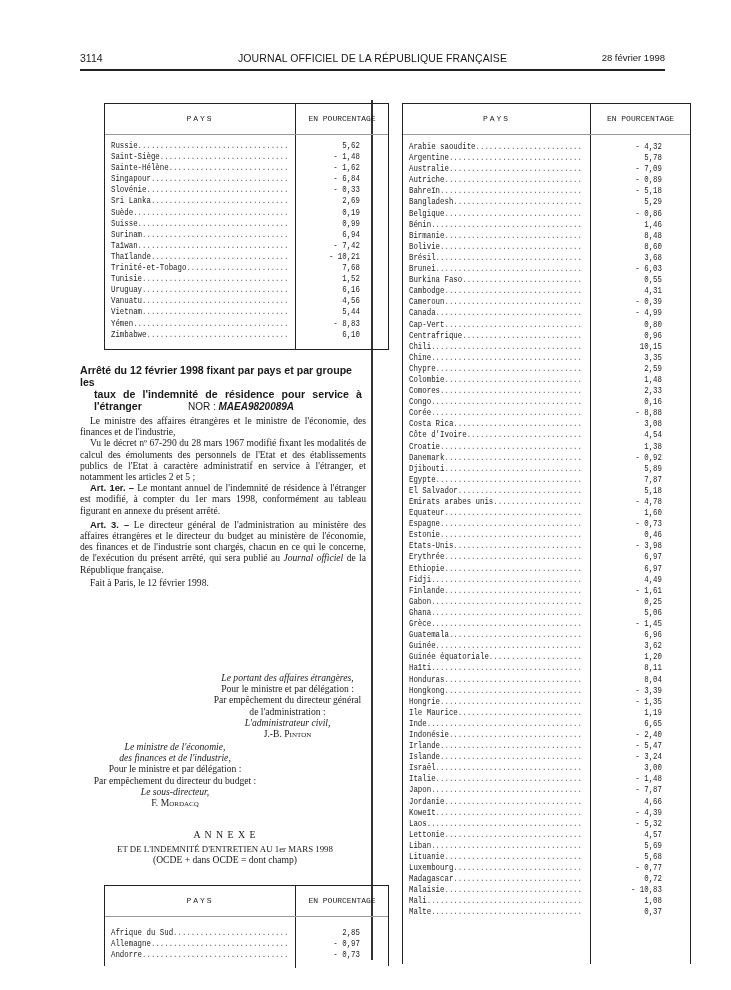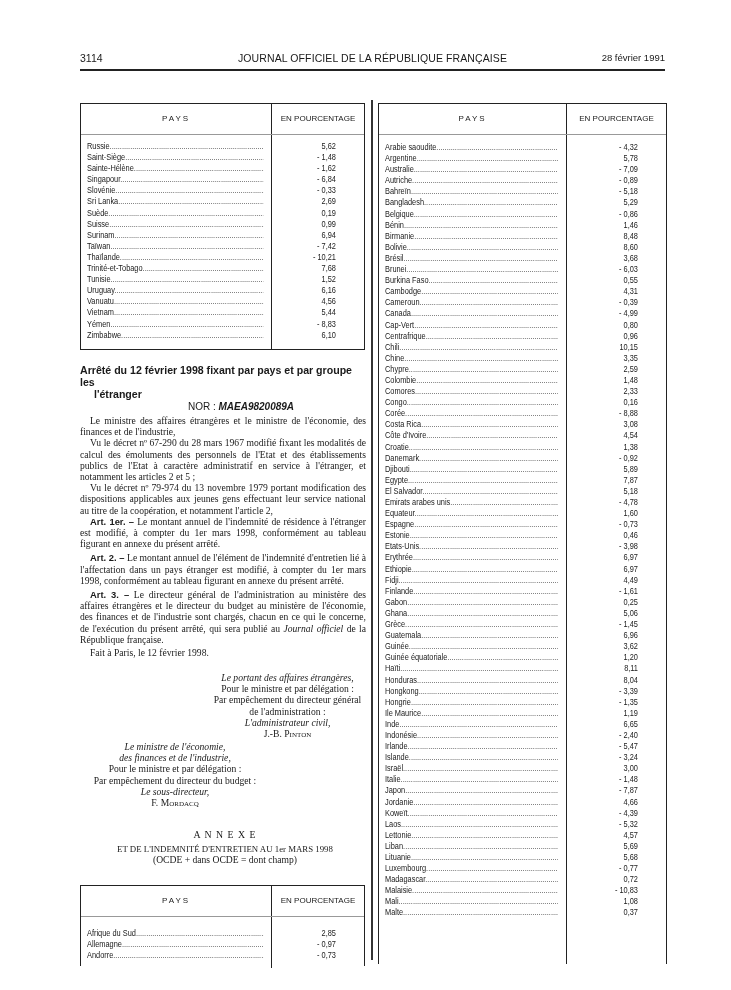--- a/index.html
+++ b/index.html
@@ -4,21 +4,21 @@
 <style>
   html, body { margin:0; padding:0; background:#ffffff; }
   body { width:731px; height:990px; position:relative; overflow:hidden; color:#1a1a1a; font-family:"Liberation Serif", serif; }
   .hdr { position:absolute; top:52px; left:80px; width:585px; height:14px; font-family:"Liberation Sans", sans-serif; font-size:10.5px; }
   .hdr .pg { position:absolute; left:0; top:0; }
   .hdr .ttl { position:absolute; left:0; right:0; text-align:center; top:0; letter-spacing:0.1px; }
   .hdr .dt { position:absolute; right:0; top:0; font-size:9.5px; }
   .hrule { position:absolute; top:69px; left:80px; width:585px; height:1.5px; background:#222; }
   .colrule { position:absolute; left:371px; top:100px; width:1.5px; height:860px; background:#333; }
 
-  .tbl { position:absolute; border:1.4px solid #222; font-family:Liberation Sans, sans-serif; }
+  .tbl { position:absolute; border:1.4px solid #222; font-family:Liberation Mono, monospace;margin-left:24px; }
   .tbl .thead { position:relative; height:30px; border-bottom:1px solid #999; }
   .tbl .thead .h1 { position:absolute; left:0; top:0; height:30px; line-height:30px; text-align:center; font-size:8px; letter-spacing:2px; }
   .tbl .thead .h2 { position:absolute; top:0; right:0; height:30px; line-height:30px; text-align:center; font-size:8px; border-left:1.4px solid #222; }
   .tbl .tbody { position:relative; }
   .tbl .vline { position:absolute; top:0; bottom:0; border-left:1.4px solid #222; }
   .row { position:relative; height:11.1px; font-size:8.6px; line-height:11.1px; transform:scaleX(0.86); transform-origin:left center; }
   .row .name { position:absolute; left:0; white-space:nowrap; overflow:hidden; }
   .row .dots { color:#555; letter-spacing:0px; }
   .row .val { position:absolute; text-align:right; white-space:nowrap; }
 
@@ -33,21 +33,21 @@
   .sig { position:absolute; font-size:9.6px; line-height:11.2px; text-align:center; }
   .sc { font-variant:small-caps; }
   .annexe { position:absolute; left:80px; width:290px; text-align:center; font-size:9.8px; }
 </style>
 </head>
 <body>
 
 <div class="hdr">
   <span class="pg">3114</span>
   <span class="ttl">JOURNAL OFFICIEL DE LA RÉPUBLIQUE FRANÇAISE</span>
-  <span class="dt">28 février 1991</span>
+  <span class="dt">28 février 1998</span>
 </div>
 <div class="hrule"></div>
 <div class="colrule"></div>
 
 <div class="tbl" id="tblTL" style="left:80px; top:103px; width:283px; height:245px;">
   <div class="thead">
     <div class="h1" style="width:190px;">PAYS</div>
     <div class="h2" style="width:92px;">EN POURCENTAGE</div>
   </div>
   <div class="tbody" style="padding-top:6px; height:208px;">
@@ -122,33 +122,32 @@
       </div>
       <div class="row" style="width: 329.07px;">
         <span class="name" style="left: 6.97674px; width: 204.651px;"><span>Zimbabwe</span><span class="dots">........................................................................................................................</span></span>
         <span class="val" style="left: 232.558px; width: 63.9535px;">6,10</span>
       </div>
     </div>
 </div>
 
 <div class="title">
   <span>Arrêté du 12 février 1998 fixant par pays et par groupe les</span>
+  <span class="l2">taux de l'indemnité de résidence pour service à</span>
   <span class="l3">l'étranger</span>
 </div>
 <div class="nor">
   <span>NOR :</span>
   <i>MAEA9820089A</i>
 </div>
 
 <div class="txt" style="top:415px;">
   <p>Le ministre des affaires étrangères et le ministre de l'économie, des finances et de l'industrie,</p>
   <p>Vu le décret nº 67-290 du 28 mars 1967 modifié fixant les modalités de calcul des émoluments des personnels de l'Etat et des établissements publics de l'Etat à caractère administratif en service à l'étranger, et notamment les articles 2 et 5 ;</p>
-  <p>Vu le décret nº 79-974 du 13 novembre 1979 portant modification des dispositions applicables aux jeunes gens effectuant leur service national au titre de la coopération, et notamment l'article 2,</p>
   <p style="margin-bottom:3px;"><b>Art. 1er. –</b><span> Le montant annuel de l'indemnité de résidence à l'étranger est modifié, à compter du 1er mars 1998, conformément au tableau figurant en annexe du présent arrêté.</span></p>
-  <p style="margin-bottom:3px;"><b>Art. 2. –</b><span> Le montant annuel de l'élément de l'indemnité d'entretien lié à l'affectation dans un pays étranger est modifié, à compter du 1er mars 1998, conformément au tableau figurant en annexe du présent arrêté.</span></p>
   <p><b>Art. 3. –</b><span> Le directeur général de l'administration au ministère des affaires étrangères et le directeur du budget au ministère de l'économie, des finances et de l'industrie sont chargés, chacun en ce qui le concerne, de l'exécution du présent arrêté, qui sera publié au </span><i>Journal officiel</i><span> de la République française.</span></p>
   <p style="margin-top:2px;">Fait à Paris, le 12 février 1998.</p>
 </div>
 
 <div class="sig" style="left:200px; top:672px; width:175px;">
   <div><i>Le portant des affaires étrangères,</i></div>
   <div>Pour le ministre et par délégation :</div>
   <div>Par empêchement du directeur général</div>
   <div>de l'administration :</div>
   <div><i>L'administrateur civil,</i></div>

